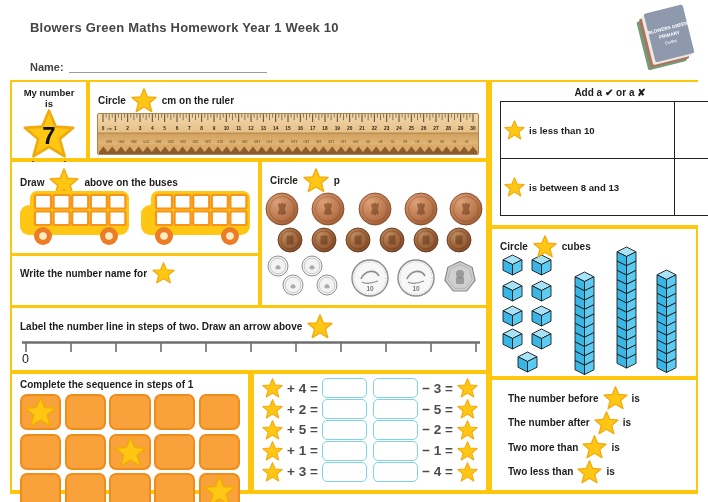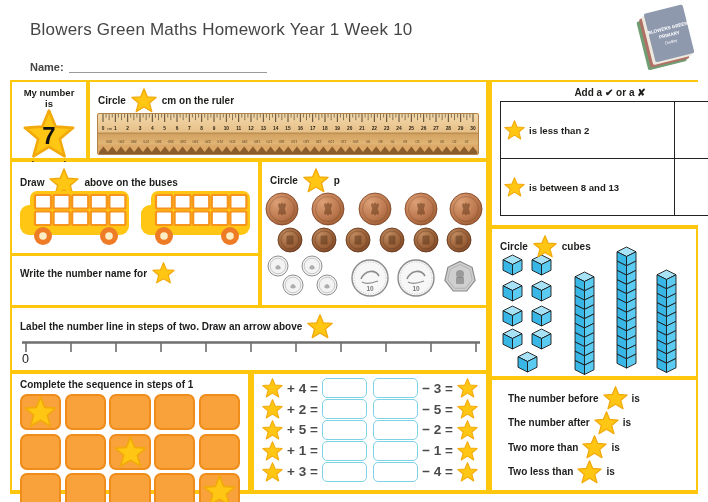--- a/index.html
+++ b/index.html
@@ -1,19 +1,19 @@
 <!DOCTYPE html>
 <html><head>
 <meta charset="utf-8">
 <style>
   html,body{margin:0;padding:0;background:#fff;}
   body{width:708px;height:502px;font-family:"Liberation Sans",sans-serif;}
   *{box-sizing:border-box;}
   .page{position:relative;width:708px;height:502px;background:#fff;overflow:hidden;color:#1d1d1b;}
-  .title{position:absolute;left:30px;top:20px;font-size:17px;font-weight:normal;color:#454545;letter-spacing:.2px;}
+  .title{position:absolute;left:30px;top:20px;font-size:13px;font-weight:bold;color:#454545;letter-spacing:.2px;}
   .logo{position:absolute;right:14px;top:4px;}
   .name-row{position:absolute;left:30px;top:60px;font-size:11px;font-weight:bold;color:#454545;display:flex;align-items:flex-end;}
   .name-line{display:inline-block;width:198px;height:13px;border-bottom:1.5px solid #9a9a9a;margin-left:5px;}
   .sheet{position:absolute;left:10px;top:80px;width:688px;height:414px;background:#FFC60E;}
   .box{position:absolute;background:#fff;}
   #box-my-number{left:2px;top:2px;width:74px;height:76px;display:flex;flex-direction:column;align-items:center;justify-content:space-between;padding:5px 10px 4px;}
   #box-ruler{left:80px;top:2px;width:396px;height:76px;}
   #box-buses{left:2px;top:82px;width:246px;height:91px;text-align:center;}
   #box-number-name{left:2px;top:176px;width:246px;height:49px;}
   #box-coins{left:252px;top:82px;width:224px;height:143px;}
@@ -667,21 +667,21 @@
 
     <div class="box" id="box-checks">
       <div class="checks-title">Add a ✔ or a ✘</div>
       <div class="checks-table" id="checks-table">
           <div class="check-row">
       <span class="star-slot">
               <svg width="21" height="20" viewBox="0 0 100 96">
     <path d="M50 3 L62.8 33.8 L96.5 36.2 L70.8 57.6 L80 91 L50 72.8 L20 91 L29.2 57.6 L3.5 36.2 L37.2 33.8 Z" fill="#FFC613" stroke="#F2A90B" stroke-width="5" stroke-linejoin="round"></path>
     </svg>
             </span>
-      <span class="check-label">is less than 2</span>
+      <span class="check-label">is less than 10</span>
       <span class="check-answer"></span>
           </div>
           <div class="check-row">
       <span class="star-slot">
               <svg width="21" height="20" viewBox="0 0 100 96">
     <path d="M50 3 L62.8 33.8 L96.5 36.2 L70.8 57.6 L80 91 L50 72.8 L20 91 L29.2 57.6 L3.5 36.2 L37.2 33.8 Z" fill="#FFC613" stroke="#F2A90B" stroke-width="5" stroke-linejoin="round"></path>
     </svg>
             </span>
       <span class="check-label">is between 8 and 13</span>
       <span class="check-answer"></span>

